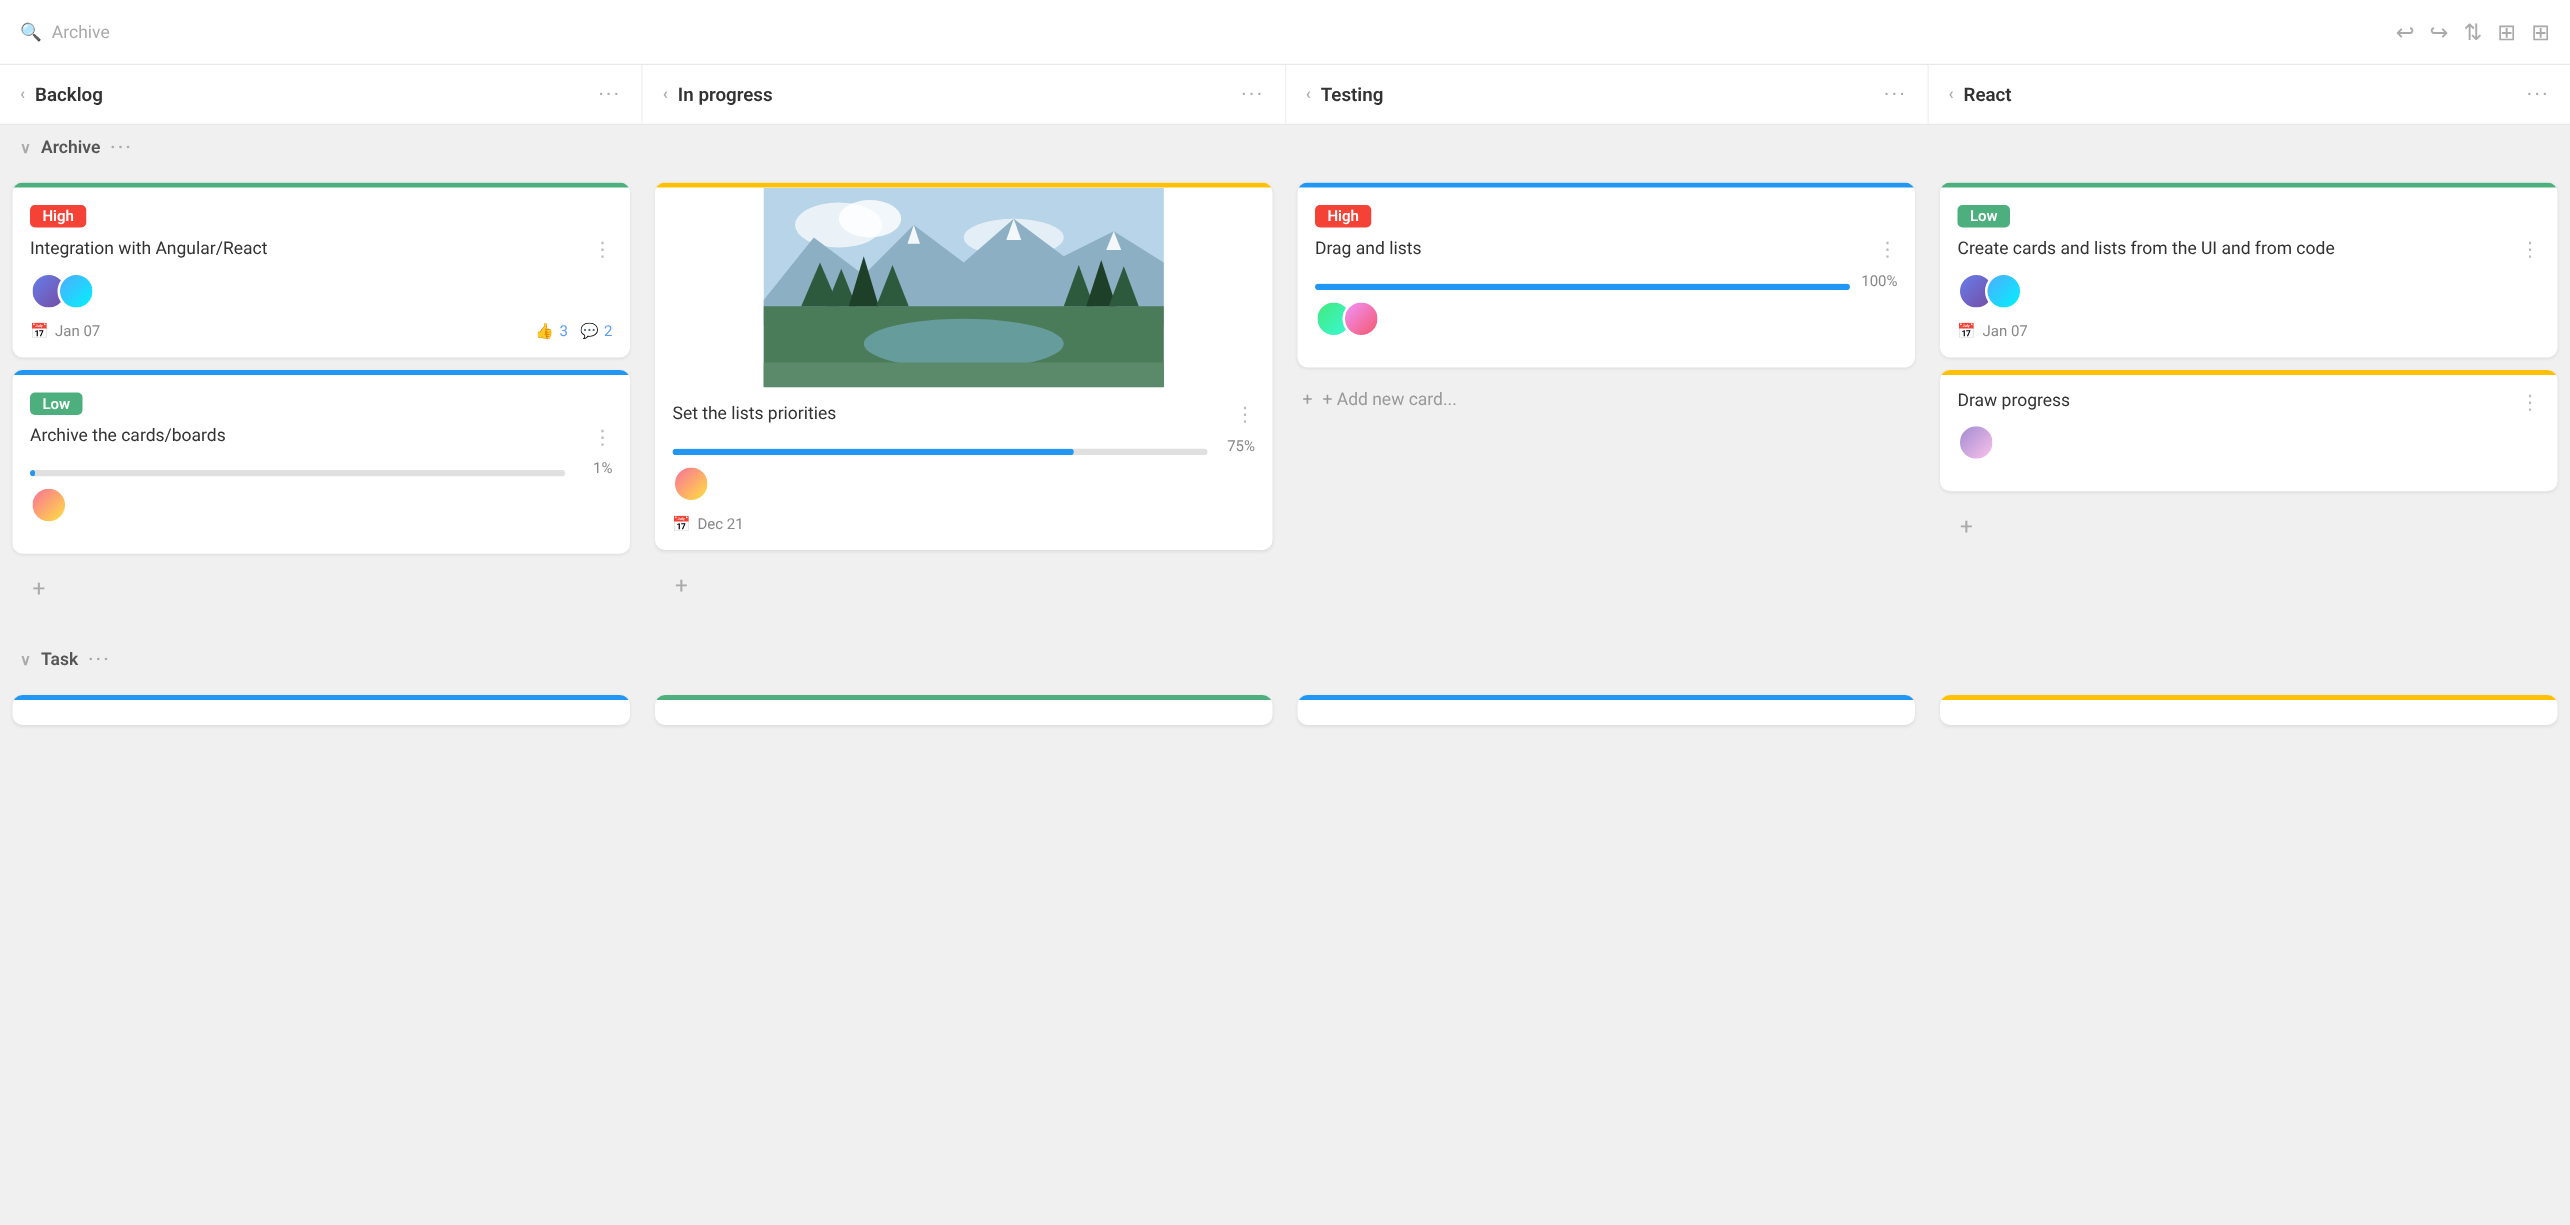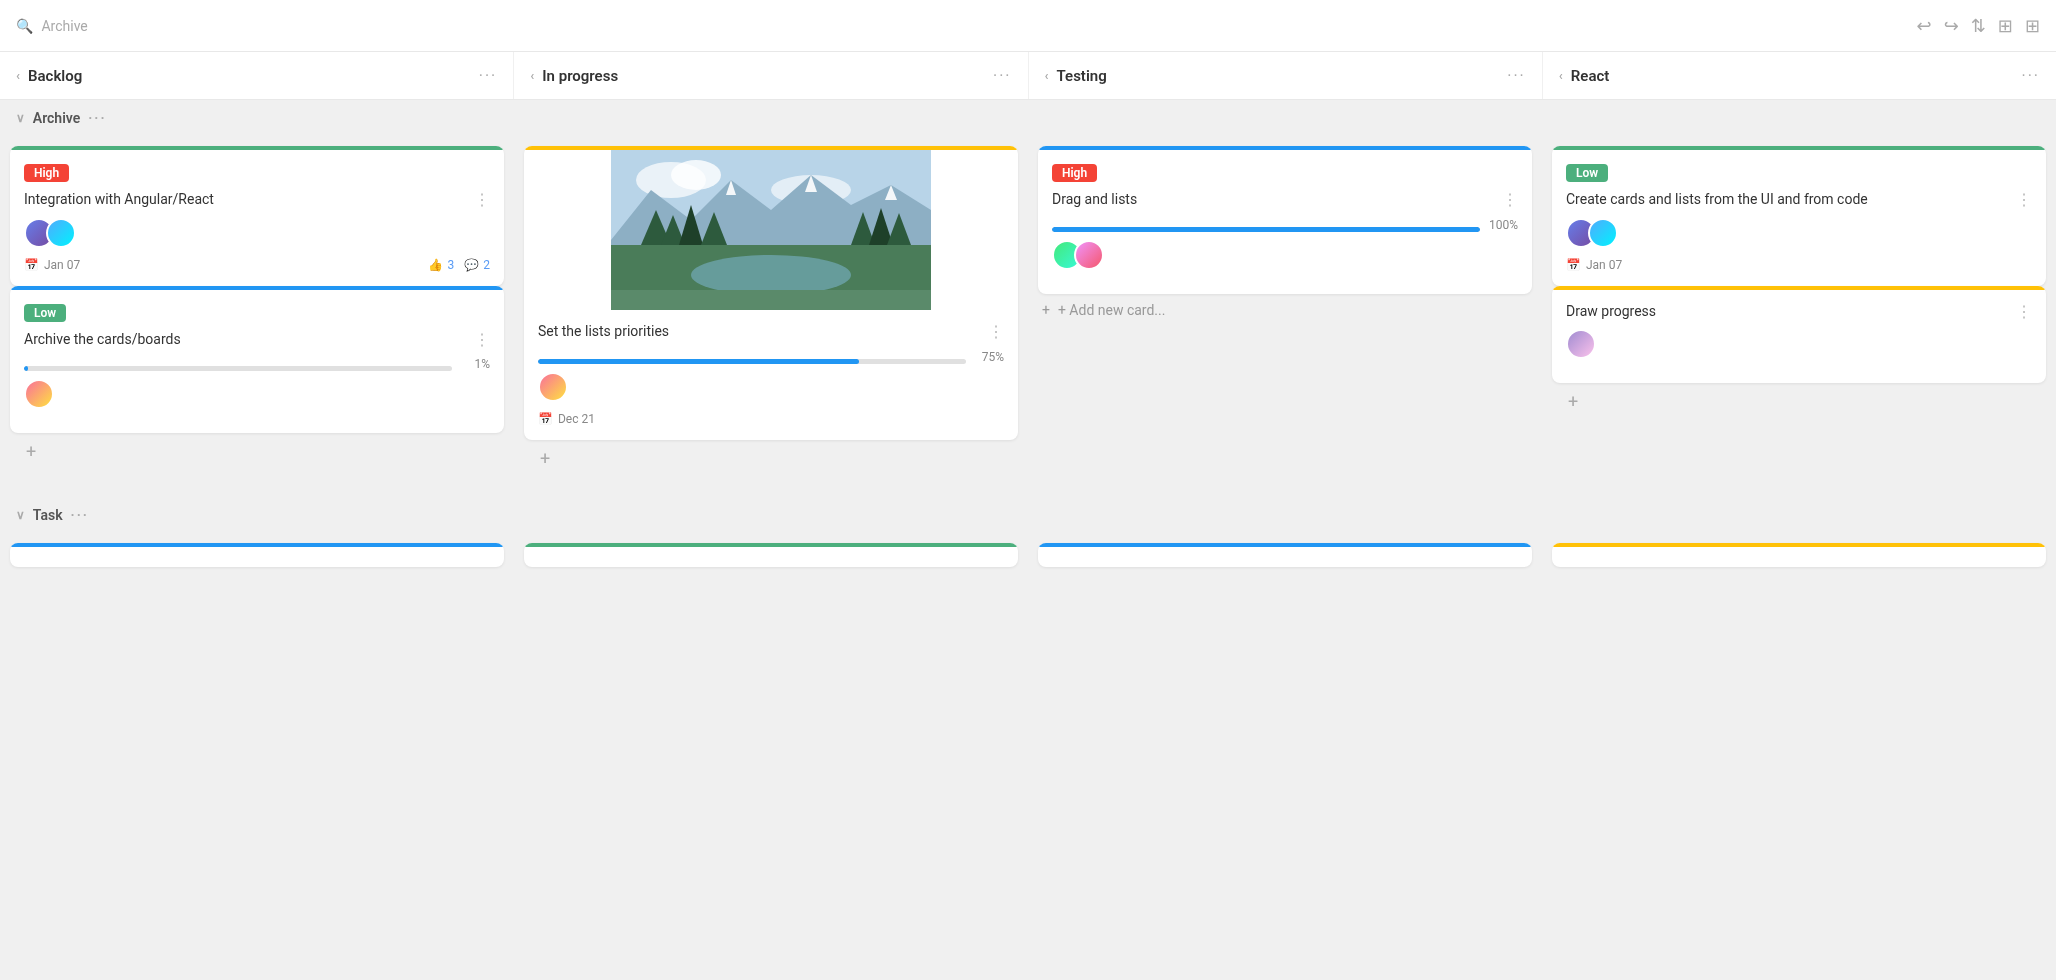--- a/index.html
+++ b/index.html
@@ -113,20 +113,21 @@
       min-height: 120px;
     }
 
     
     .col-lane {
       flex: 1;
       padding: 10px 10px;
       min-height: 120px;
       display: flex;
       flex-direction: column;
+      gap: 10px;
     }
 
     
     .card {
       background: #fff;
       border-radius: 8px;
       overflow: hidden;
       box-shadow: 0 1px 3px rgba(0,0,0,0.08);
       position: relative;
     }

